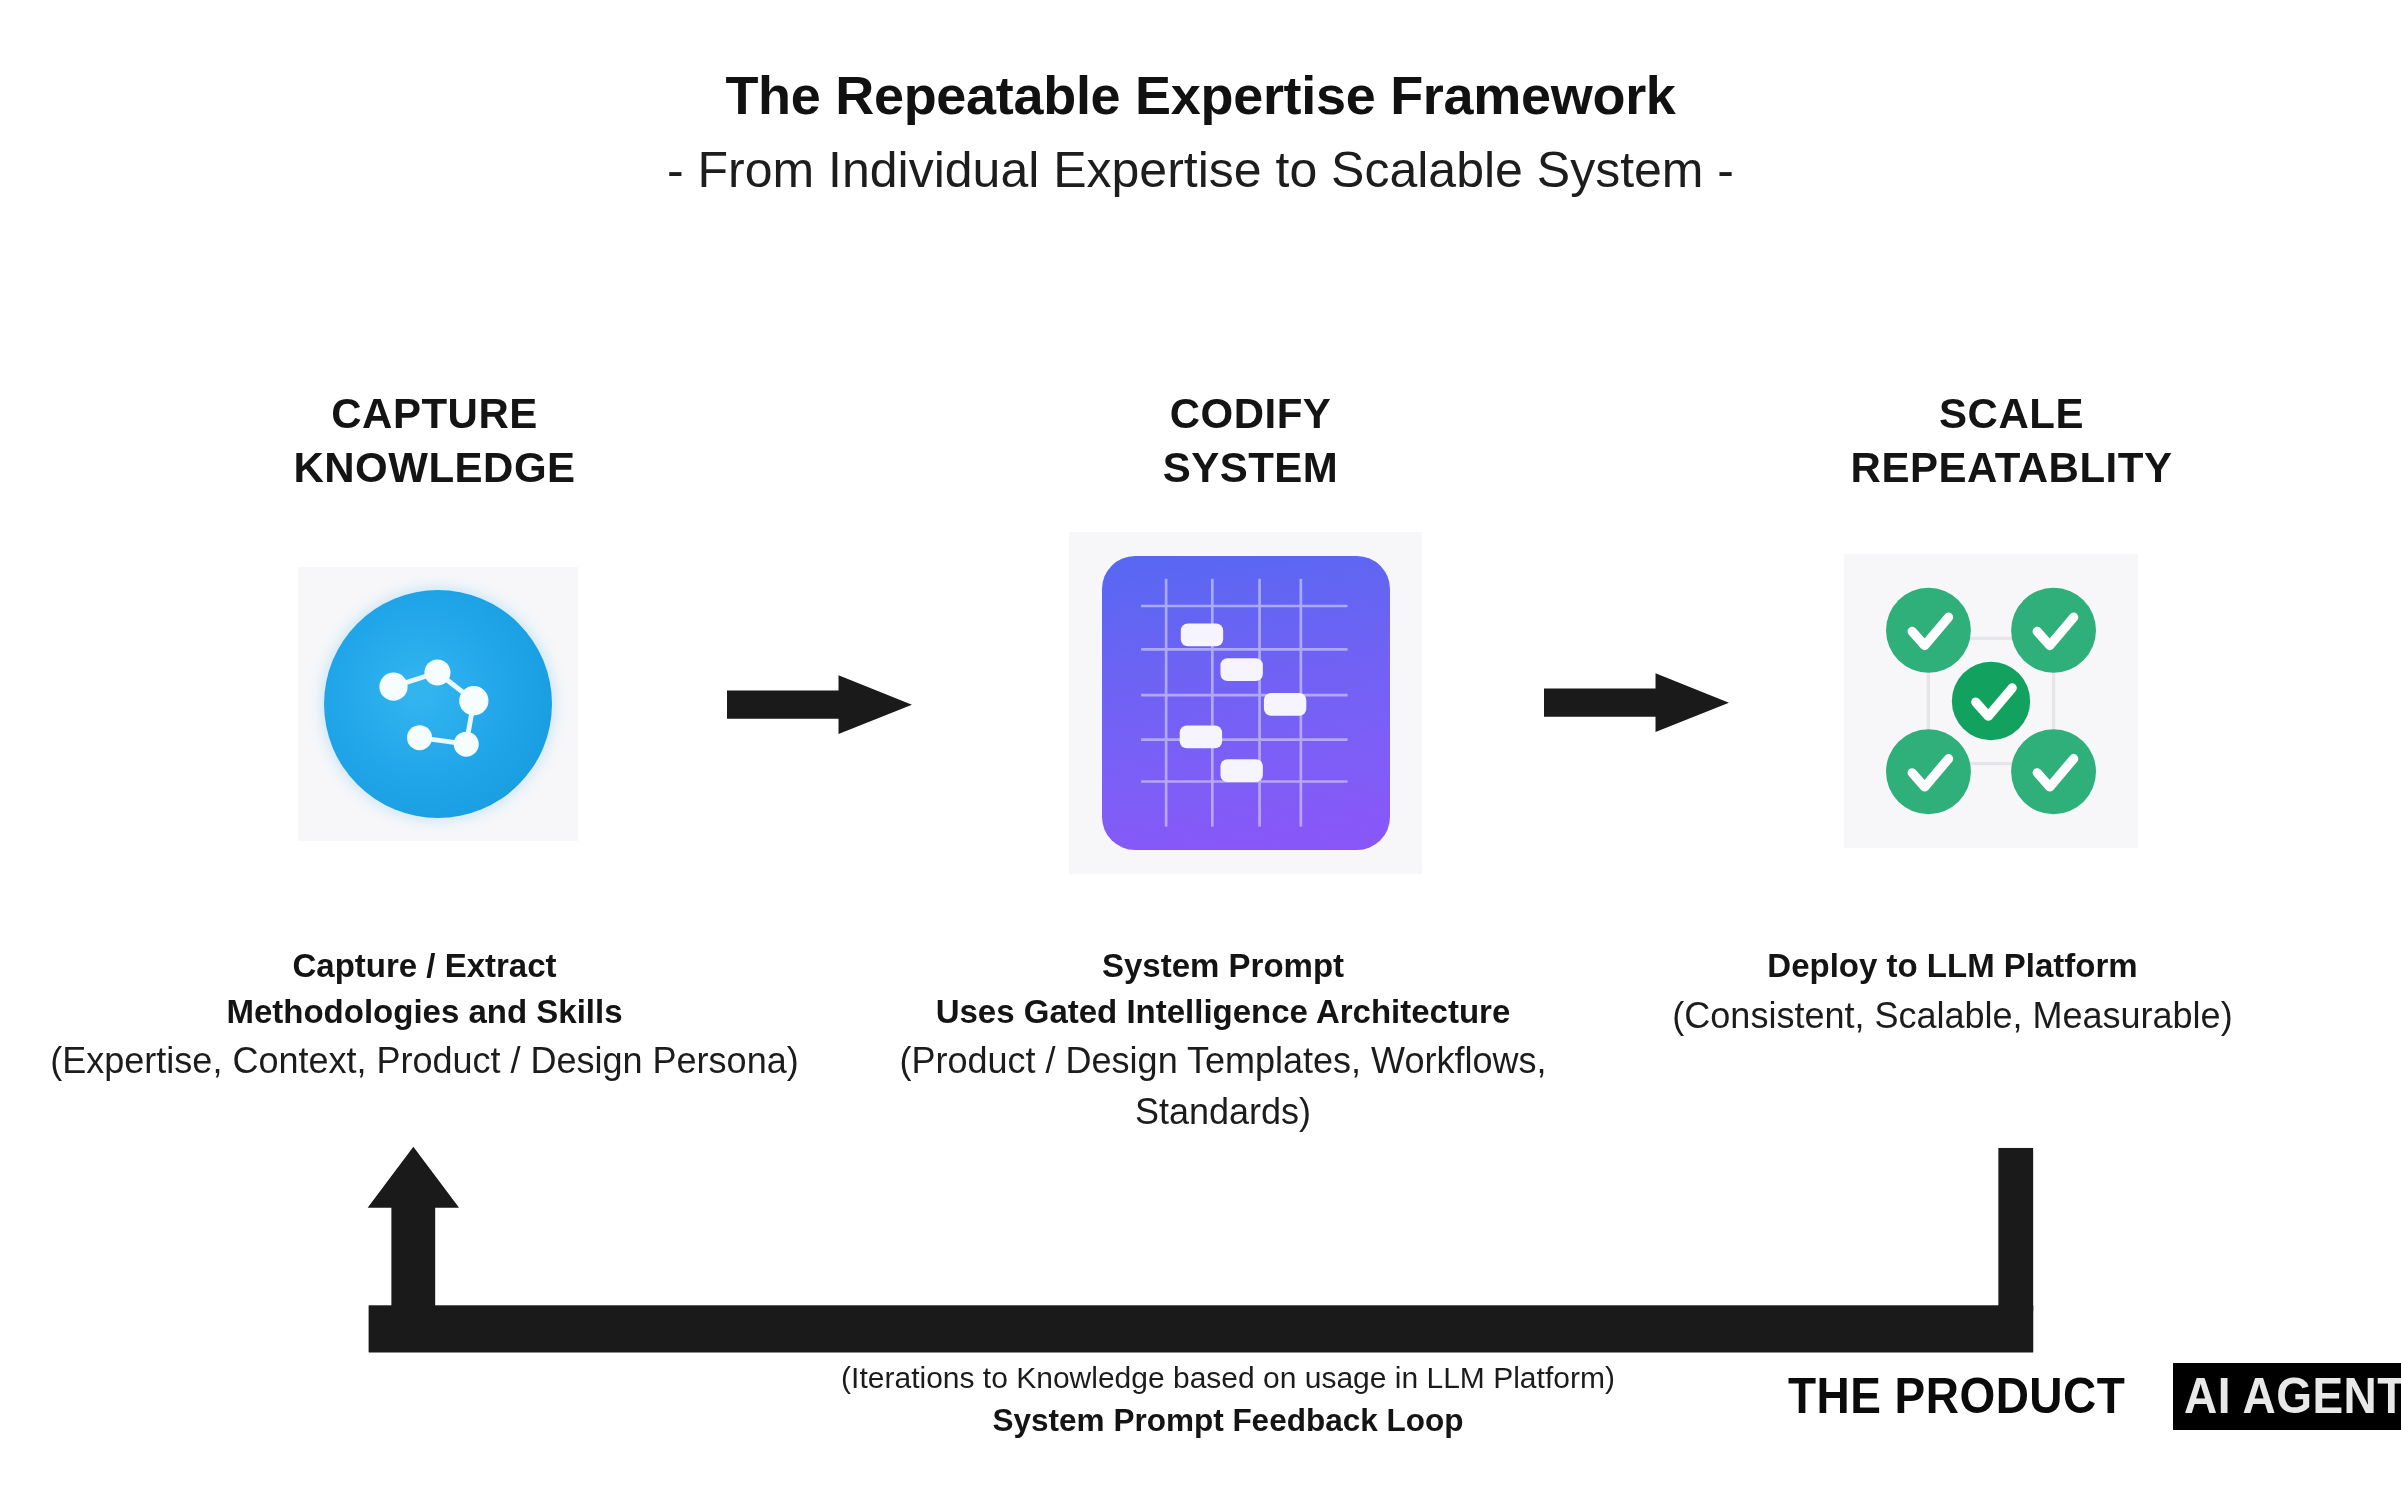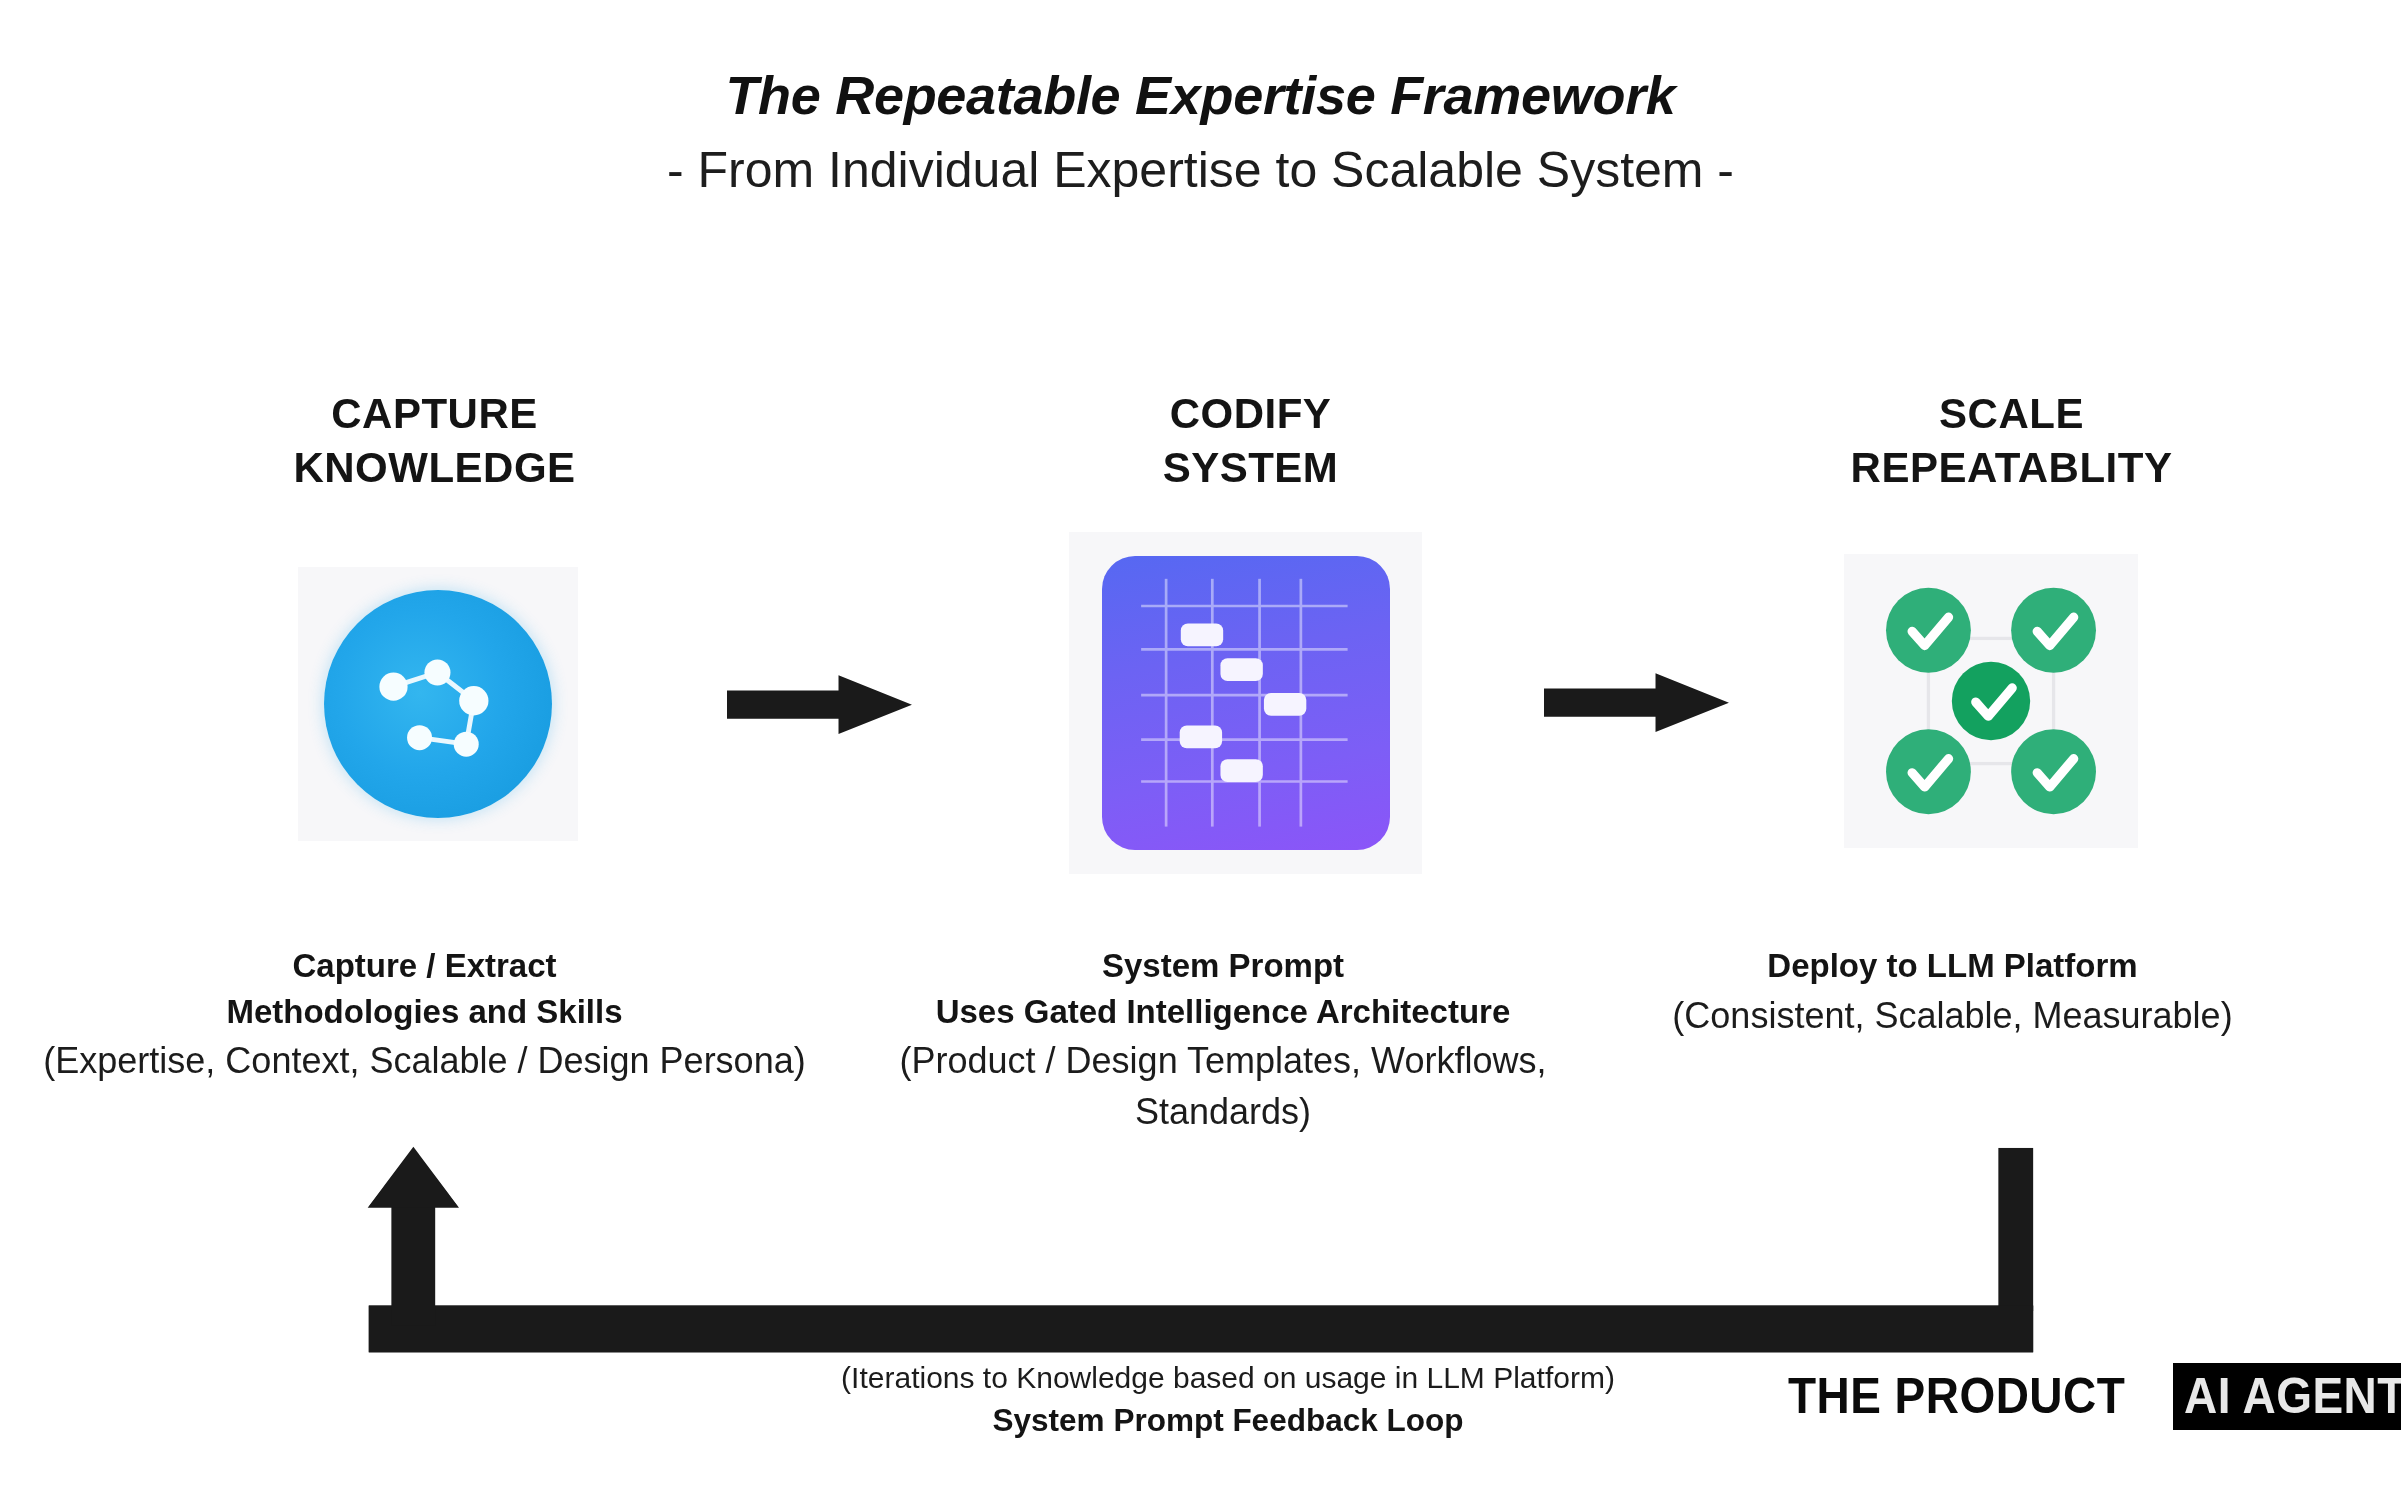--- a/index.html
+++ b/index.html
@@ -25,21 +25,20 @@
     left: 0;
     width: 2401px;
     text-align: center;
   }
   #main-title {
     font-size: 54px;
     font-weight: bold;
     letter-spacing: -0.3px;
     color: #111111;
     line-height: 1.12;
-    font-style: italic;
   }
   #subtitle {
     font-size: 50px;
     font-weight: 400;
     color: #1d1d1d;
     line-height: 1.15;
     margin-top: 16.3px;
   }
 
   
@@ -235,21 +234,21 @@
           <circle cx="262" cy="284" r="23"></circle>
           <circle cx="176" cy="272" r="23"></circle>
         </g>
       </svg>
     </div>
   </div>
 
   <div class="caption" id="caption-capture">
     <div class="caption-bold">Capture / Extract
 Methodologies and Skills</div>
-    <div class="caption-sub">(Expertise, Context, Scalable / Design Persona)</div>
+    <div class="caption-sub">(Expertise, Context, Product / Design Persona)</div>
   </div>
 
   <div class="flow-arrow" id="flow-arrow-1">
     <svg viewBox="0 0 340 120" xmlns="http://www.w3.org/2000/svg" aria-hidden="true">
       <polygon points="0,34 205,34 205,6 340,60 205,114 205,86 0,86" fill="#1a1a1a"></polygon>
     </svg>
   </div>
 
   <div class="stage" id="stage-codify">
     <div class="stage-heading">CODIFY

